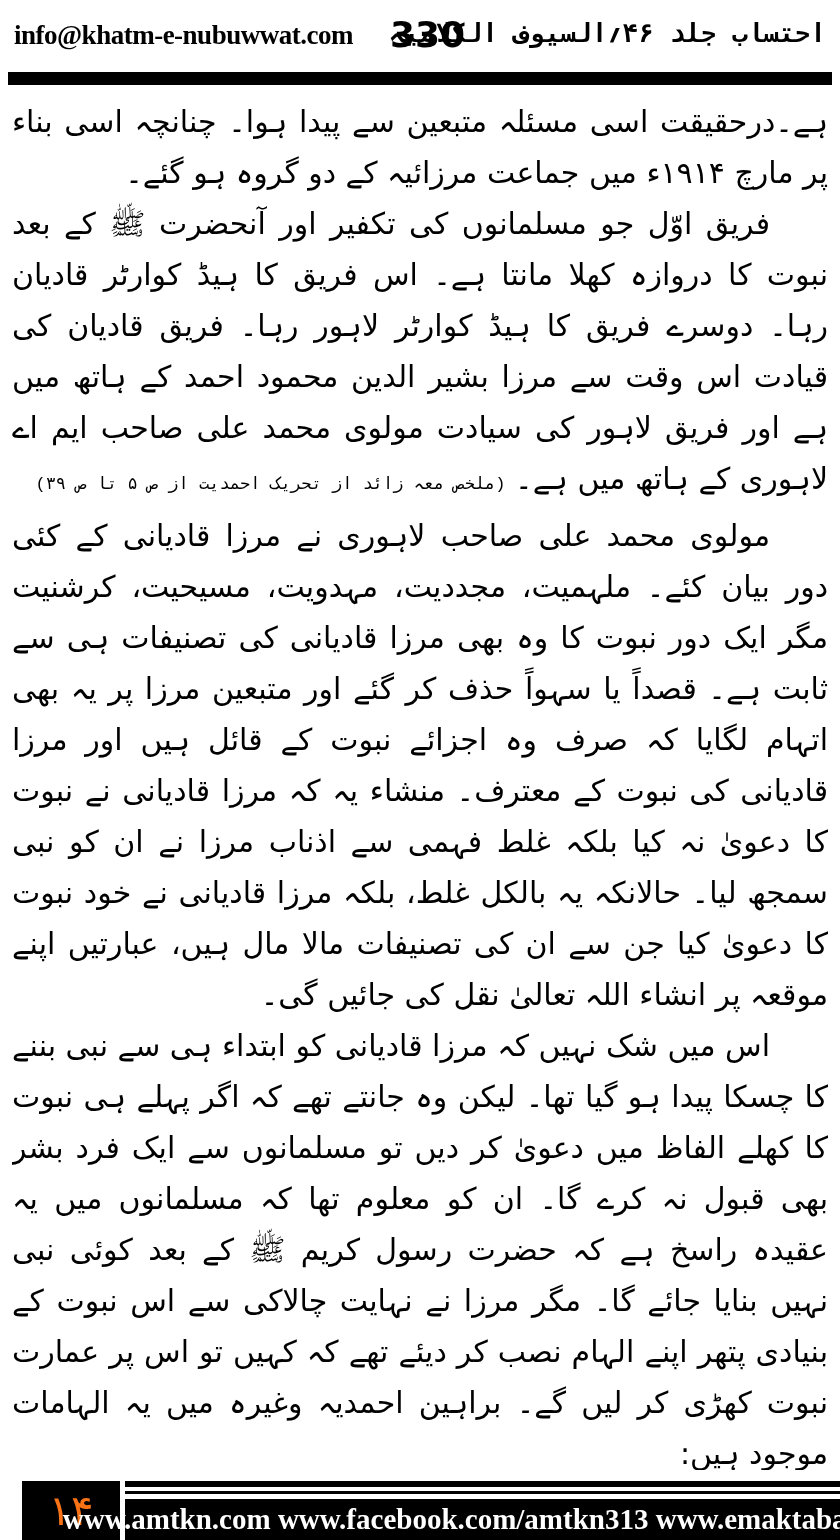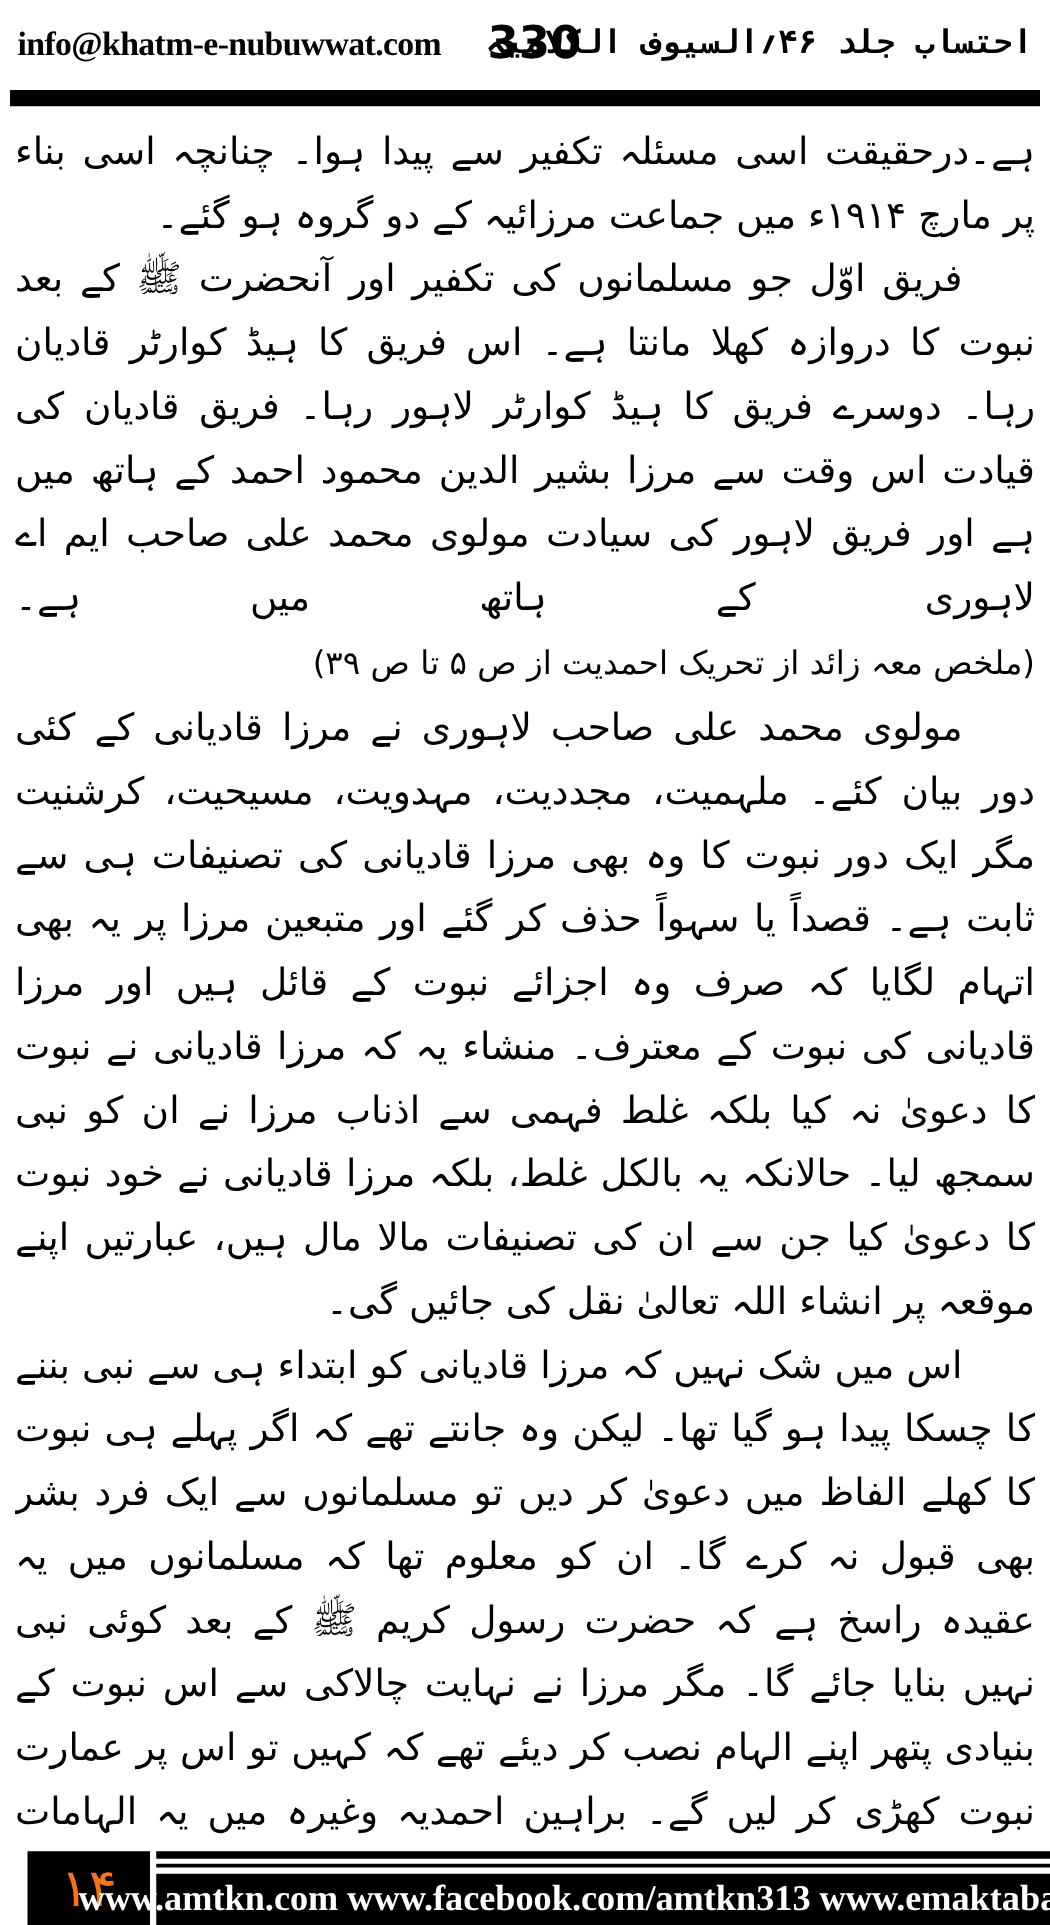--- a/index.html
+++ b/index.html
@@ -44,22 +44,23 @@
     position:absolute;top:96px;left:12px;right:12px;bottom:70px;
     direction:rtl;
     text-align:justify;
     font-size:30px;
     line-height:51px;
     overflow:hidden;
   }
   .para{margin:0;padding:0;}
   .para.indent{text-indent:58px;}
   .ref{
-    font-size:26px;
+    font-size:17px;
     white-space:nowrap;
+    font-family:Liberation Mono, monospace;
   }
   
   .footer{position:absolute;left:0;right:0;bottom:0;height:60px;}
   .footer-pagebox{
     position:absolute;left:22px;bottom:0;width:98px;height:59px;
     background:#000;color:#f97316;
     display:flex;align-items:center;justify-content:center;
     font-size:42px;font-weight:normal;
   }
   .footer-lines{position:absolute;left:125px;right:0;bottom:41px;height:18px;}
@@ -81,21 +82,21 @@
 
   <div class="header">
     <div class="header-email">info@khatm-e-nubuwwat.com</div>
     <div class="header-pagenum">330</div>
     <div class="header-title">احتساب جلد ۴۶؍السیوف الکلامیہ</div>
   </div>
 
   <div class="header-rule"></div>
 
   <div class="body">
-    <p class="para">ہے۔درحقیقت اسی مسئلہ تکفیر سے پیدا ہوا۔ چنانچہ اسی بناء پر مارچ ۱۹۱۴ء میں جماعت مرزائیہ کے دو گروہ ہو گئے۔</p>
+    <p class="para">ہے۔درحقیقت اسی مسئلہ متبعین سے پیدا ہوا۔ چنانچہ اسی بناء پر مارچ ۱۹۱۴ء میں جماعت مرزائیہ کے دو گروہ ہو گئے۔</p>
 
     <p class="para indent"><span>فریق اوّل جو مسلمانوں کی تکفیر اور آنحضرت ﷺ کے بعد نبوت کا دروازہ کھلا مانتا ہے۔ اس فریق کا ہیڈ کوارٹر قادیان رہا۔ دوسرے فریق کا ہیڈ کوارٹر لاہور رہا۔ فریق قادیان کی قیادت اس وقت سے مرزا بشیر الدین محمود احمد کے ہاتھ میں ہے اور فریق لاہور کی سیادت مولوی محمد علی صاحب ایم اے لاہوری کے ہاتھ میں ہے۔</span> <span class="ref">(ملخص معہ زائد از تحریک احمدیت از ص ۵ تا ص ۳۹)</span></p>
 
     <p class="para indent">مولوی محمد علی صاحب لاہوری نے مرزا قادیانی کے کئی دور بیان کئے۔ ملہمیت، مجددیت، مہدویت، مسیحیت، کرشنیت مگر ایک دور نبوت کا وہ بھی مرزا قادیانی کی تصنیفات ہی سے ثابت ہے۔ قصداً یا سہواً حذف کر گئے اور متبعین مرزا پر یہ بھی اتہام لگایا کہ صرف وہ اجزائے نبوت کے قائل ہیں اور مرزا قادیانی کی نبوت کے معترف۔ منشاء یہ کہ مرزا قادیانی نے نبوت کا دعویٰ نہ کیا بلکہ غلط فہمی سے اذناب مرزا نے ان کو نبی سمجھ لیا۔ حالانکہ یہ بالکل غلط، بلکہ مرزا قادیانی نے خود نبوت کا دعویٰ کیا جن سے ان کی تصنیفات مالا مال ہیں، عبارتیں اپنے موقعہ پر انشاء اللہ تعالیٰ نقل کی جائیں گی۔</p>
 
     <p class="para indent"><span>اس میں شک نہیں کہ مرزا قادیانی کو ابتداء ہی سے نبی بننے کا چسکا پیدا ہو گیا تھا۔ لیکن وہ جانتے تھے کہ اگر پہلے ہی نبوت کا کھلے الفاظ میں دعویٰ کر دیں تو مسلمانوں سے ایک فرد بشر بھی قبول نہ کرے گا۔ ان کو معلوم تھا کہ مسلمانوں میں یہ عقیدہ راسخ ہے کہ حضرت رسول کریم ﷺ کے بعد کوئی نبی نہیں بنایا جائے گا۔ مگر مرزا نے نہایت چالاکی سے اس نبوت کے بنیادی پتھر اپنے الہام نصب کر دیئے تھے کہ کہیں تو اس پر عمارت نبوت کھڑی کر لیں گے۔ براہین احمدیہ وغیرہ میں یہ الہامات موجود ہیں:</span></p>
 
   </div>
 
   <div class="footer">

